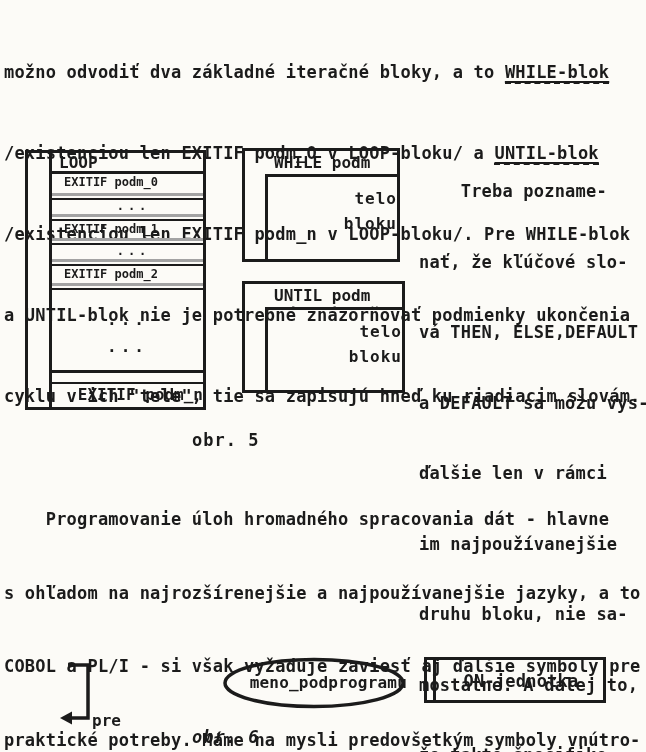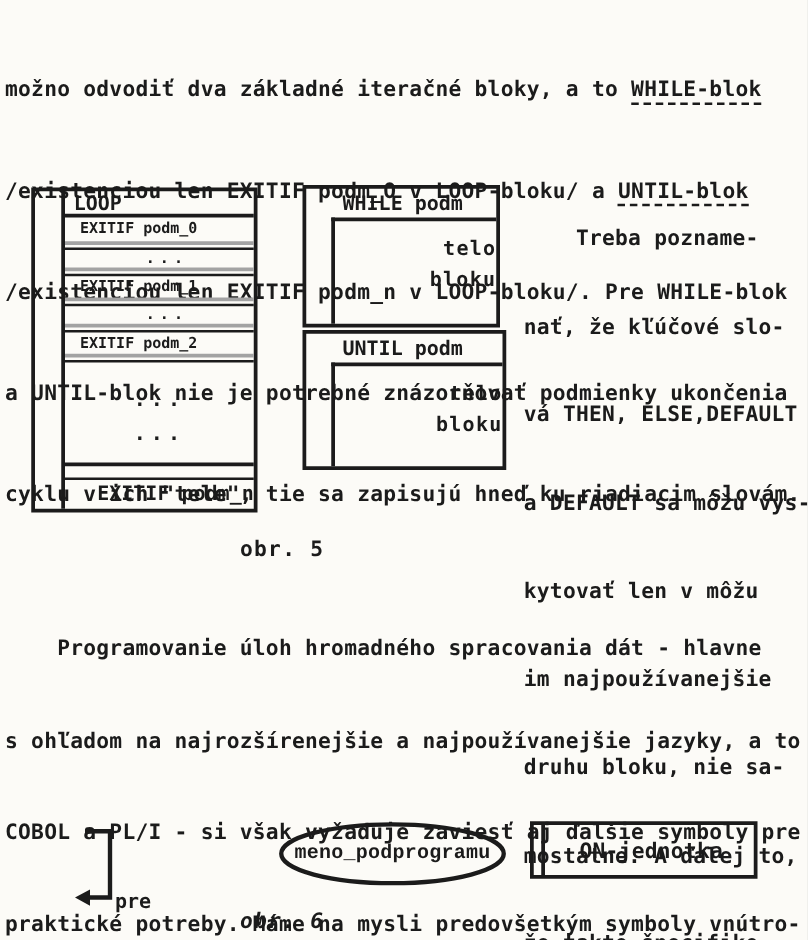--- a/index.html
+++ b/index.html
@@ -7,21 +7,21 @@
   .page {
     position:relative; width:646px; height:752px;
     background:#fcfbf7; color:#1b1b1b; overflow:hidden;
     font-family:"DejaVu Sans Mono","Liberation Mono",monospace;
     font-weight:700;
   }
   .abs { position:absolute; }
   .txt { font-size:17px; letter-spacing:0.2px; white-space:pre; }
   .para1 { line-height:27px; }
   .para2 { line-height:24.5px; }
-  .uline { text-decoration-thickness:2px;
+  .uline { text-decoration:underline; text-decoration-thickness:2px;
            text-underline-offset:3px; border-bottom:2px dashed #1b1b1b; }
   .sidenote { line-height:23.5px; font-size:17px; letter-spacing:0.2px; white-space:pre; }
   .caption { font-size:17px; letter-spacing:1px; }
 
   
   .loopbox { left:25px; top:150px; width:181px; height:260px; border:3px solid #1b1b1b; }
   .loop-strip { position:absolute; left:21px; top:0; bottom:0; width:3px; background:#1b1b1b; }
   .loop-content { position:absolute; left:24px; top:0; right:0; bottom:0;
                   display:flex; flex-direction:column; }
   .loop-header { height:21px; border-bottom:3px solid #1b1b1b; font-size:16px;
@@ -33,33 +33,33 @@
   .dotsrow { height:19px; text-align:center; letter-spacing:4px; line-height:13px; }
   .tallrow { flex:1; border-bottom:3px solid #1b1b1b; border-top:2px solid #1b1b1b;
              margin-top:2px; text-align:center; letter-spacing:4px;
              font-size:16px; padding-top:16px; line-height:27px; }
   .lastrow { height:25px; margin-top:9px; border-top:2px solid #1b1b1b;
              font-size:16px; line-height:21px; padding-left:4px;text-align:right; }
 
   
   .condbox { border:3px solid #1b1b1b; }
   .whilebox { left:242px; top:148px; width:158px; height:114px; }
-  .untilbox { left:242px; top:264px; width:163px; height:112px; }
+  .untilbox { left:242px; top:281px; width:163px; height:112px; }
   .cond-title { position:absolute; left:22px; top:1px; right:0; height:22px;
                 font-size:16px; line-height:21px; padding-left:7px; white-space:pre; }
   .cond-inner { position:absolute; left:20px; top:23px; right:0; bottom:0;
                 border-left:3px solid #1b1b1b; border-top:3px solid #1b1b1b;
                 text-align:right; font-size:16px; line-height:25px; padding-top:9px;
                 letter-spacing:1px; }
 
   
   .goto-label { left:92px; top:667px; font-size:16px; line-height:21.5px; white-space:pre; }
   .ellipse-wrap { left:221px; top:657px; width:186px; height:52px; }
-  .ellipse-label { position:absolute; left:0; right:0; top:16px; text-align:center;
-                   font-size:16px; letter-spacing:0.2px;font-family:Liberation Mono, monospace; }
+  .ellipse-label { position:absolute; left:0; right:0; top:16px; text-align:right;
+                   font-size:16px; letter-spacing:0.2px; }
   .onbox { left:424px; top:657px; width:182px; height:46px; border:3px solid #1b1b1b;padding-left:36px; }
   .onbox-line { position:absolute; left:6px; top:0; bottom:0; width:3px; background:#1b1b1b; }
   .onbox-label { position:absolute; left:12px; right:0; top:11px; text-align:center;
                  font-size:17px; letter-spacing:0.2px; }
   svg { display:block; }
 </style>
 </head>
 <body>
 
 <div class="page">
@@ -103,21 +103,21 @@
       <div>telo</div>
       <div>bloku</div>
     </div>
   </div>
 
   <div class="abs sidenote" style="left:419px; top:133px; width:228px;">
     <div>    Treba pozname-</div>
     <div>nať, že kľúčové slo-</div>
     <div>vá THEN, ELSE,DEFAULT</div>
     <div>a DEFAULT sa môžu vys-</div>
-    <div>kytovať len v môžu</div>
+    <div>ďalšie len v rámci</div>
     <div>im najpoužívanejšie</div>
     <div>druhu bloku, nie sa-</div>
     <div>mostatne. A ďalej to,</div>
     <div>že takto špecifiko-</div>
     
     
     
   </div>
 
   <div class="abs caption" style="left:192px; top:430px;">obr. 5</div>

